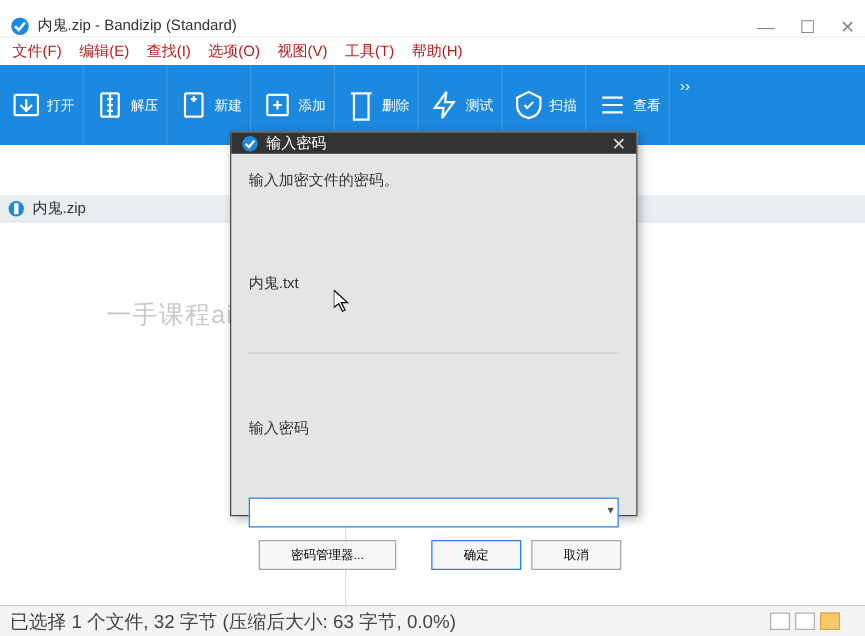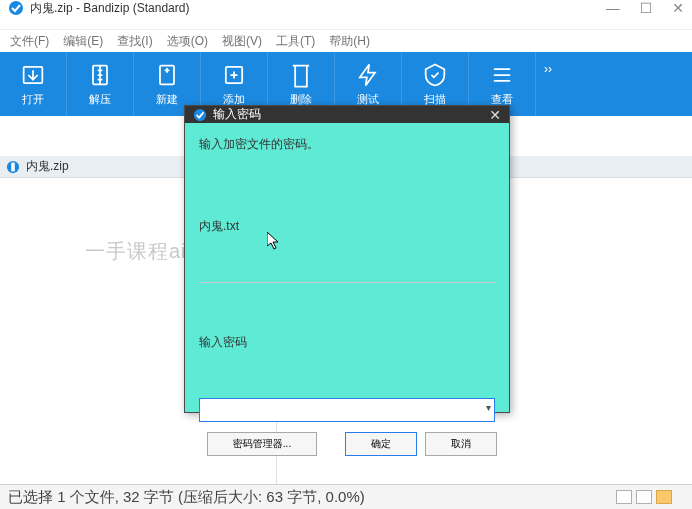--- a/index.html
+++ b/index.html
@@ -1,32 +1,32 @@
 <!DOCTYPE html>
 <html><head>
 <meta charset="utf-8">
 <style>
   * { box-sizing: border-box; margin: 0; padding: 0; font-family: "Microsoft YaHei", "Segoe UI", sans-serif; }
   body { width: 692px; height: 509px; background: #fff; overflow: hidden; position: relative; font-size: 12px; color: #333; }
 
   
-  .titlebar { height: 30px; display: flex; align-items: flex-start; padding: 0 8px; background: #fff; border-bottom: 1px solid #eee; }
+  .titlebar { height: 30px; display: flex; align-items: flex-end; padding: 0 8px; background: #fff; border-bottom: 1px solid #eee; }
   .titlebar .app-icon { width: 16px; height: 16px; margin-right: 6px; }
   .titlebar .title { flex: 0 0 auto; color: #333; }
   .titlebar .spacer { flex: 1; }
   .win-controls { display: flex; gap: 20px; color: #888; font-size: 14px; }
   .win-controls span { cursor: default; }
 
   
-  .menubar { height: 22px; display: flex; align-items: center; gap: 14px; padding: 0 10px; font-size: 12px; color: #737373; }
+  .menubar { height: 22px; display: flex; align-items: center; gap: 14px; padding: 0 10px; font-size: 12px; color: #b91c1c; }
   .menubar span { cursor: default; }
 
   
   .toolbar { height: 64px; background: #1c89e0; display: flex; align-items: stretch; }
-  .tool-btn { width: 67px; display: flex; flex-direction: column; align-items: center; justify-content: center; gap: 3px; border-right: 1px solid rgba(255,255,255,0.15); color: #fff; font-size: 11px; }
+  .tool-btn { width: 67px; display: flex; align-items: center; justify-content: center; gap: 3px; border-right: 1px solid rgba(255,255,255,0.15); color: #fff; font-size: 11px; }
   .tool-btn svg { width: 28px; height: 28px; stroke: #fff; fill: none; stroke-width: 1.5; }
   .tool-more { width: 24px; display:flex; align-items:flex-start; justify-content:center; padding-top:10px; color:#fff; }
 
   
   .archive-row { height: 22px; background: #e9eef3; display: flex; align-items: center; padding: 0 6px; gap: 6px; border-bottom: 1px solid #d8dde2; margin-top: 40px; }
   .archive-row .zip-icon { width: 14px; height: 14px; }
 
   
   .main { position: relative; height: 344px; background: #fff; }
   .watermark { position: absolute; left: 85px; top: 60px; color: #c9c9c9; font-size: 20px; letter-spacing: 1px; pointer-events: none; }
@@ -35,21 +35,21 @@
   .hscroll .thumb { position:absolute; left:0; top:0; height:100%; width:50px; background:#c8c8c8; }
 
   
   .statusbar { position:absolute; left:0; right:0; bottom:0; height:25px; border-top:1px solid #d0d0d0; background:#f4f4f4; display:flex; align-items:center; padding:0 8px; font-size:15px; color:#444; }
   .statusbar .seg-left { flex:1; }
   .statusbar .sb-icons { display:flex; gap:4px; margin-right:12px; }
   .statusbar .sb-icons .sq { width:16px; height:14px; border:1px solid #b0b0b0; background:#fff; }
   .statusbar .sb-icons .sq.active { background:#f9c96b; border-color:#d9a946; }
 
   
-  .dialog { position:absolute; left:184px; top:105px; width:326px; height:308px; border:1px solid #4a4a4a; background:#5eead4; box-shadow: 2px 2px 8px rgba(0,0,0,0.3); display:flex; flex-direction:column; }
+  .dialog { position:absolute; left:184px; top:105px; width:326px; height:308px; border:1px solid #4a4a4a; background:#e5e5e5; box-shadow: 2px 2px 8px rgba(0,0,0,0.3); display:flex; flex-direction:column; }
   .dlg-title { height:26px; background:#333; color:#fff; display:flex; align-items:center; padding:0 8px; font-size:12px; }
   .dlg-title .dlg-icon { width:14px; height:14px; margin-right:6px; }
   .dlg-title .dlg-spacer { flex:1; }
   .dlg-close { font-size:14px; cursor:default; color:#ddd; }
   .dlg-body { flex:1; padding:13px 14px 10px; display:flex; flex-direction:column; font-size:12px; color:#333;gap:41px; }
   .dlg-body .msg { margin-bottom:24px; }
   .dlg-body .fname { margin-bottom:2px; }
   .dlg-body hr { border:none; border-top:1px solid #ccc; margin:4px 0 10px; }
   .dlg-body .lbl { margin-bottom:6px; }
   .pwd-wrap { position:relative; }

